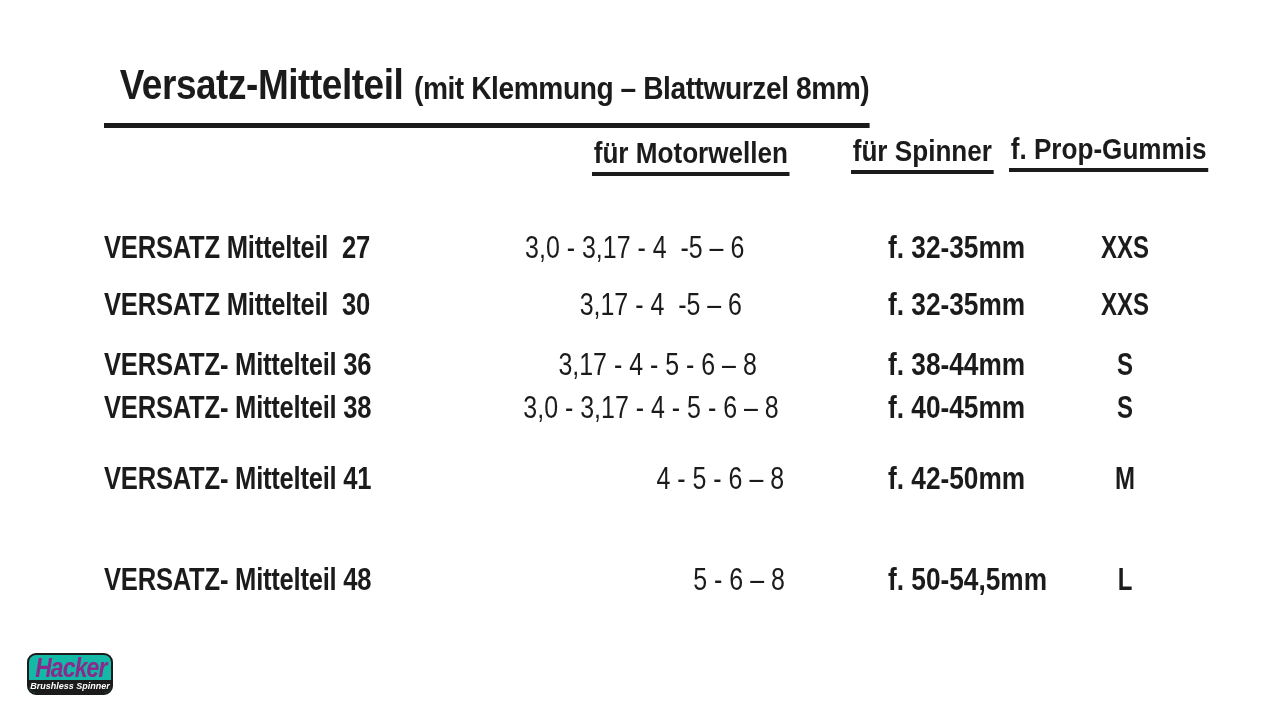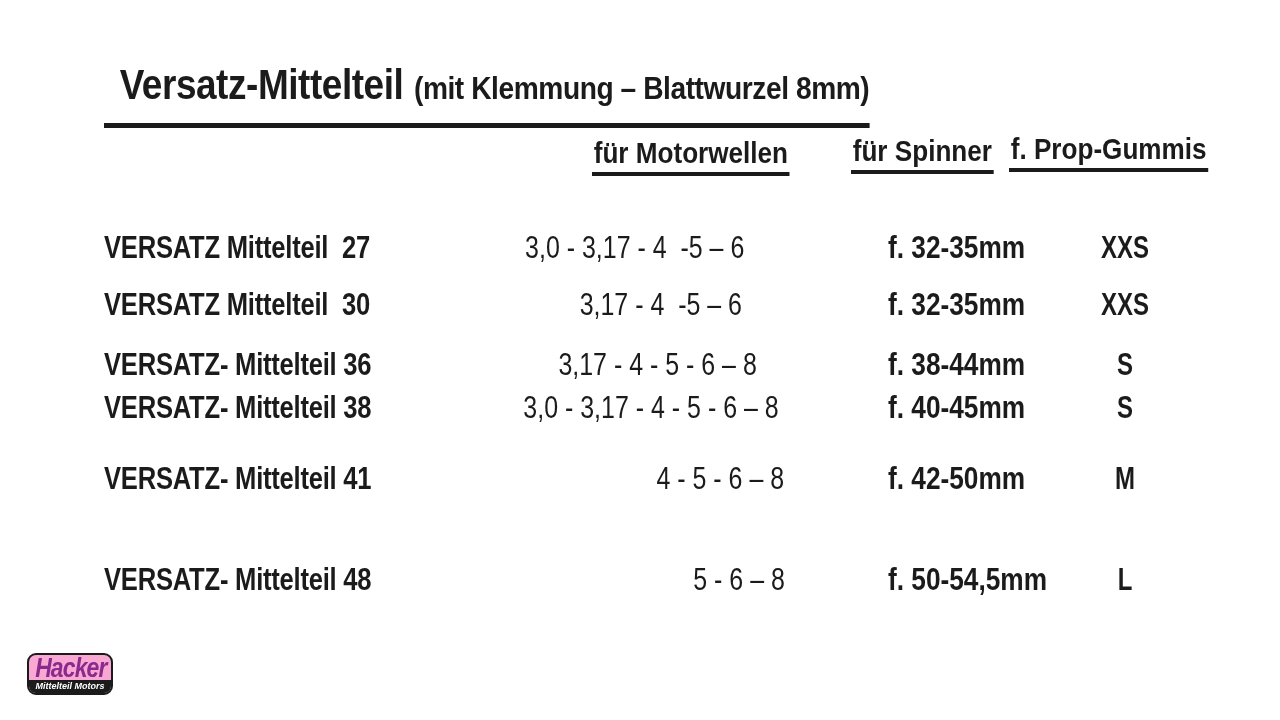--- a/index.html
+++ b/index.html
@@ -117,21 +117,21 @@
   }
 
   
   .logo {
     position: absolute;
     left: 27px;
     top: 653px;
     width: 86px;
     height: 42px;
     box-sizing: border-box;
-    background: #f9a8d4;
+    background: #14b8a6;
     border: 2px solid #1b1b1b;
     border-radius: 9px;
     overflow: hidden;
   }
   .logo-brand {
     position: absolute;
     left: 0;
     right: 0;
     top: 0px;
     height: 27px;
@@ -214,16 +214,16 @@
       <div class="cell c-label">VERSATZ- Mittelteil 48</div>
       <div class="cell c-shaft">5 - 6 – 8</div>
       <div class="cell c-spinner">f. 50-54,5mm</div>
       <div class="cell c-size">L</div>
     </div>
 
   </div>
 
   <div class="logo">
     <div class="logo-brand" style="color: rgb(138, 42, 140);">Hacker</div>
-    <div class="logo-bar" style="background: rgb(27, 27, 27);">Mittelteil Motors</div>
+    <div class="logo-bar" style="background: rgb(27, 27, 27);">Brushless Spinner</div>
   </div>
 
 </div>
 
 </body></html>

